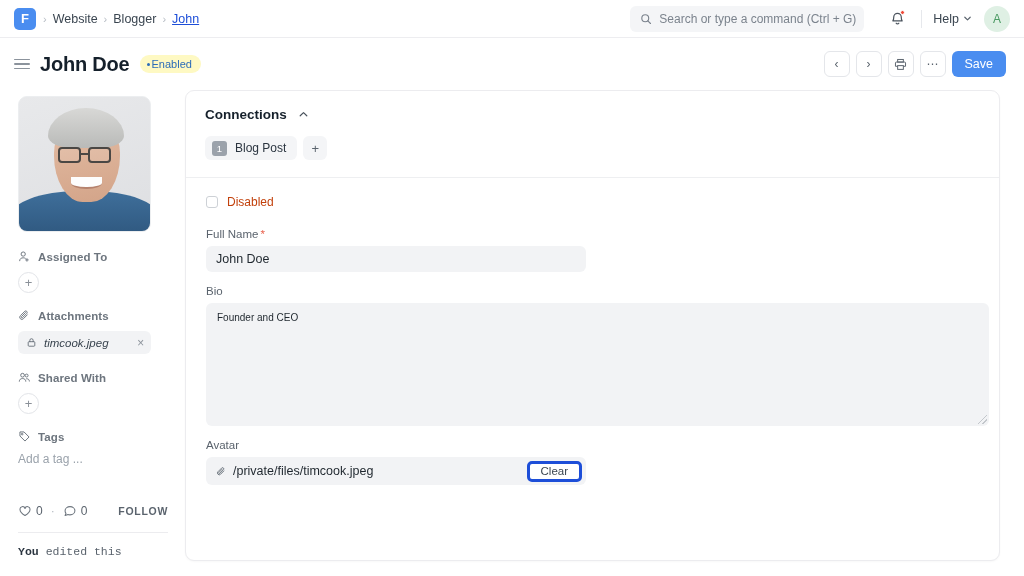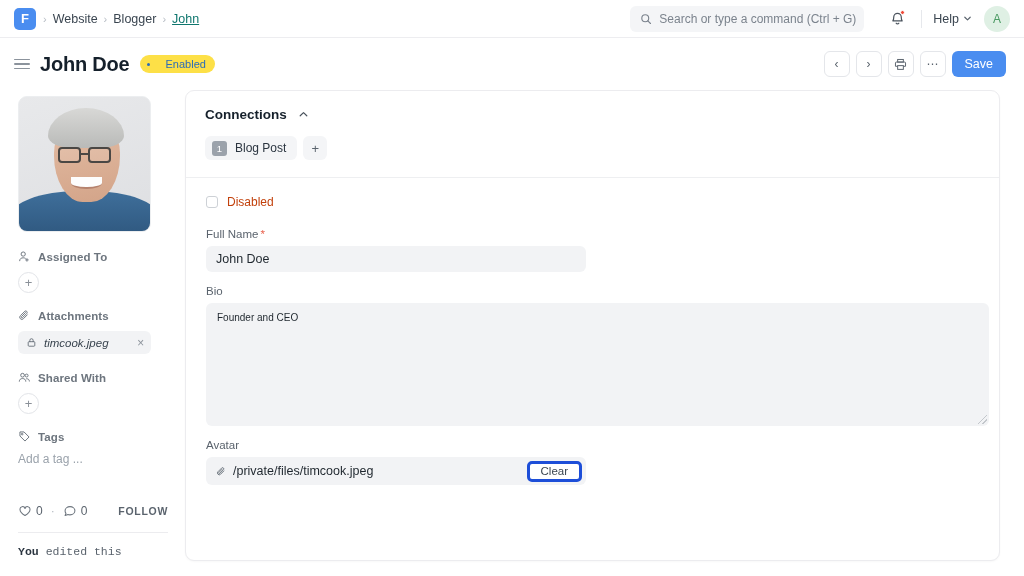--- a/index.html
+++ b/index.html
@@ -24,21 +24,21 @@
     background: #4a8df0;
     display: flex; align-items: center; justify-content: center;
     color: #fff; font-weight: bold; font-size: 13px;
     flex: 0 0 auto;
   }
   .crumbs { display: flex; align-items: center; margin-left: 6px; }
   .crumb {
     font-size: 12.5px; color: #3a4550; padding: 0 5px;
     white-space: nowrap;
   }
-  .crumb.muted { color: #0f766e; text-decoration: underline; }
+  .crumb.muted { color: #1d4ed8; text-decoration: underline; }
   .crumb-sep { color: #b6bcc4; font-size: 11px; padding: 0 1px; }
 
   .nav-right {
     margin-left: auto; display: flex; align-items: center; gap: 0px;
   }
   .searchbox {
     width: 234px; height: 26px; border-radius: 6px;
     background: #f4f5f7;
     display: flex; align-items: center; gap: 7px;
     padding: 0 10px;
@@ -68,24 +68,24 @@
   .page-header {
     height: 52px; display: flex; align-items: center;
     padding: 0 18px 0 14px;
     background: #ffffff;
   }
   .hamburger { width: 16px; display: flex; flex-direction: column; gap: 3px; margin-right: 10px; }
   .hamburger span { height: 1.6px; background: #8b939c; border-radius: 1px; display: block; }
   .page-title { font-size: 20px; font-weight: bold; color: #15202b; letter-spacing: -0.2px; }
   .status-badge {
     margin-left: 10px;
-    background: #fde047; color: #2b6cb8;
+    background: #fef9c3; color: #2b6cb8;
     font-size: 11px; border-radius: 9px;
     padding: 3px 9px 3px 7px;
-    display: inline-flex; align-items: center; gap: 16px;
+    display: inline-flex; align-items: center; gap: 2px;
   }
   .status-dot { width: 3px; height: 3px; border-radius: 50%; background: #2b6cb8; }
 
   .header-actions { margin-left: auto; display: flex; align-items: center; gap: 6px; }
   .icon-btn {
     width: 26px; height: 26px; border-radius: 6px;
     border: 1px solid #e4e6ea; background: #fff;
     display: flex; align-items: center; justify-content: center;
     color: #5a636d; font-size: 12px;
   }

